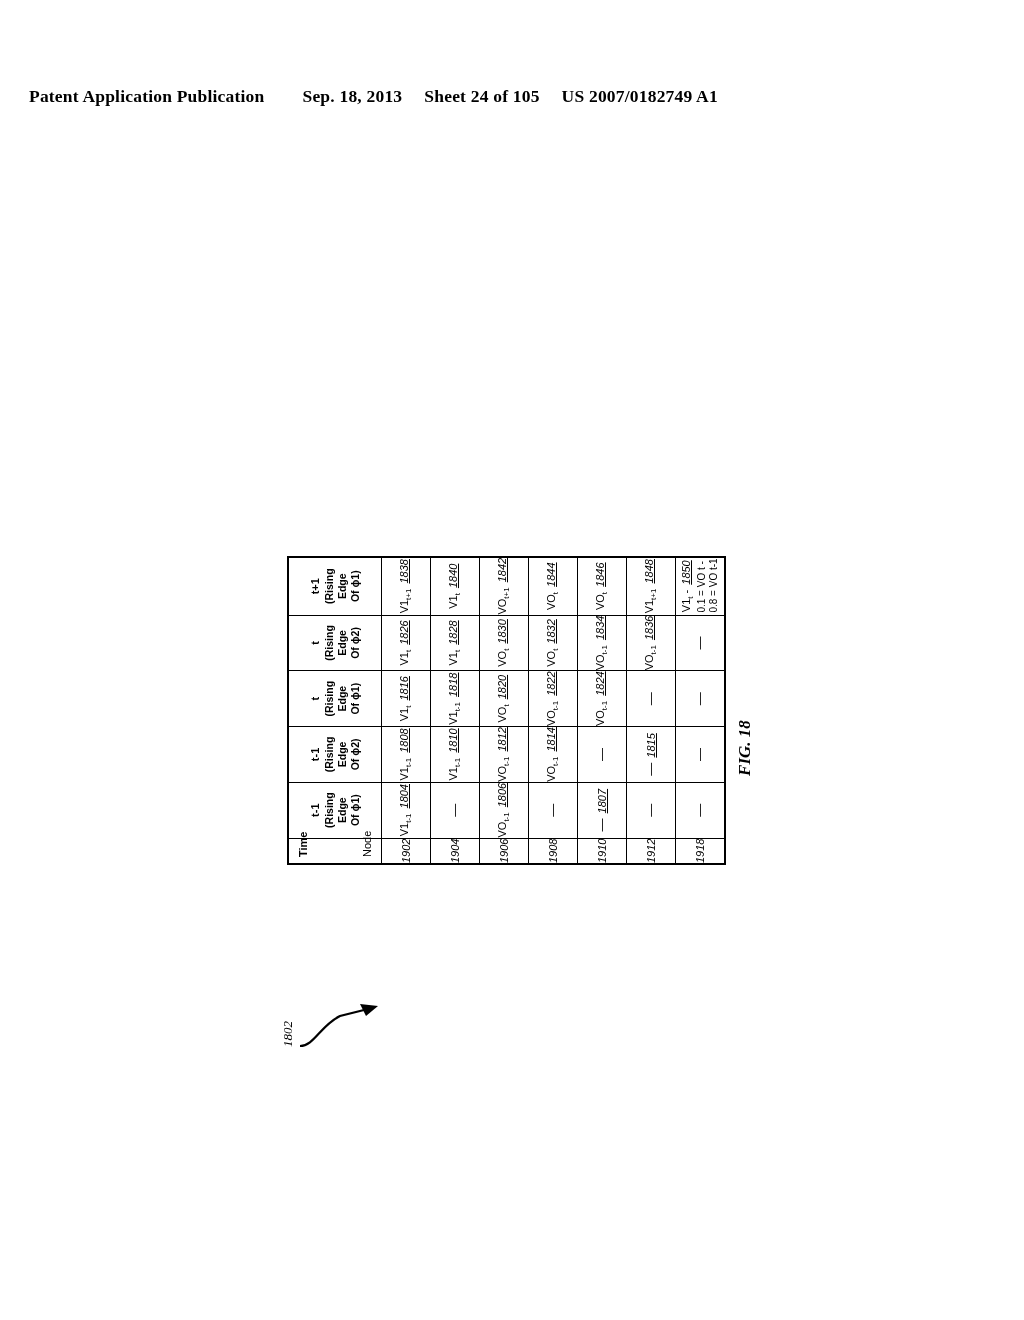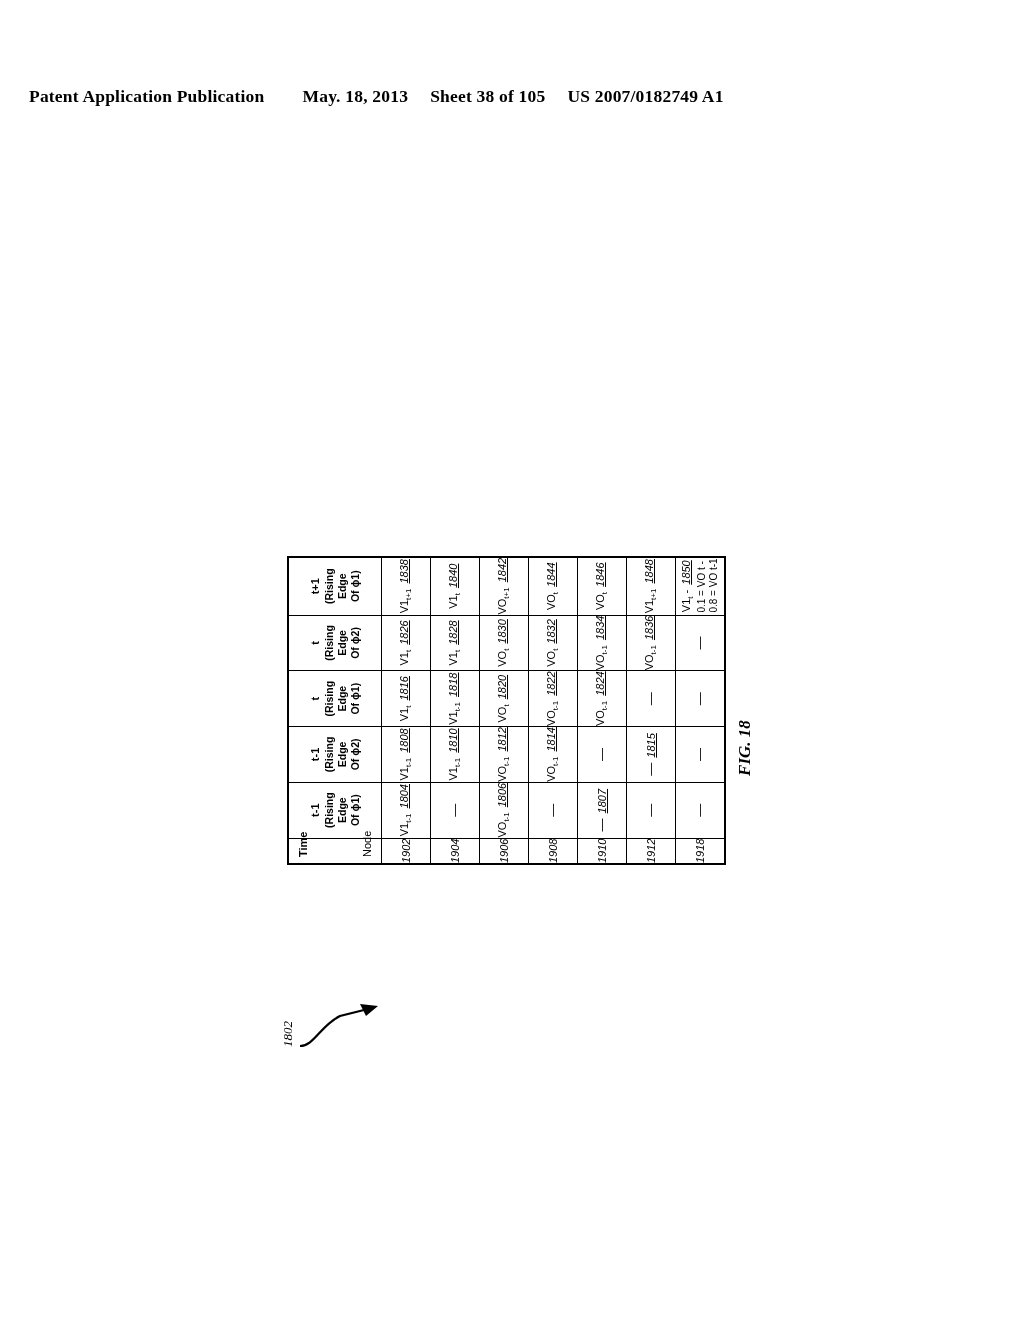--- a/index.html
+++ b/index.html
@@ -200,23 +200,23 @@
     text-align: center;
   }
   .callout svg { position: absolute; left: 24px; top: 0; }
 </style>
 </head>
 <body>
 
 <div class="page-header">
   <span class="seg">Patent Application Publication</span>
   <span class="gap-lg"></span>
-  <span class="seg">May. 18, 2013</span>
+  <span class="seg">Sep. 18, 2013</span>
   <span class="gap-md"></span>
-  <span class="seg">Sheet 38 of 105</span>
+  <span class="seg">Sheet 24 of 105</span>
   <span class="gap-md"></span>
   <span class="seg">US 2007/0182749 A1</span>
 </div>
 
 <div id="figure-area">
 
   <div class="rot-wrap" style="left: 286.5px; top: 555.5px;">
     <div class="rot-inner" id="rot-inner" style="left: 0px; top: 309px;">
       <table class="ptable" id="ptable">
         <thead>

